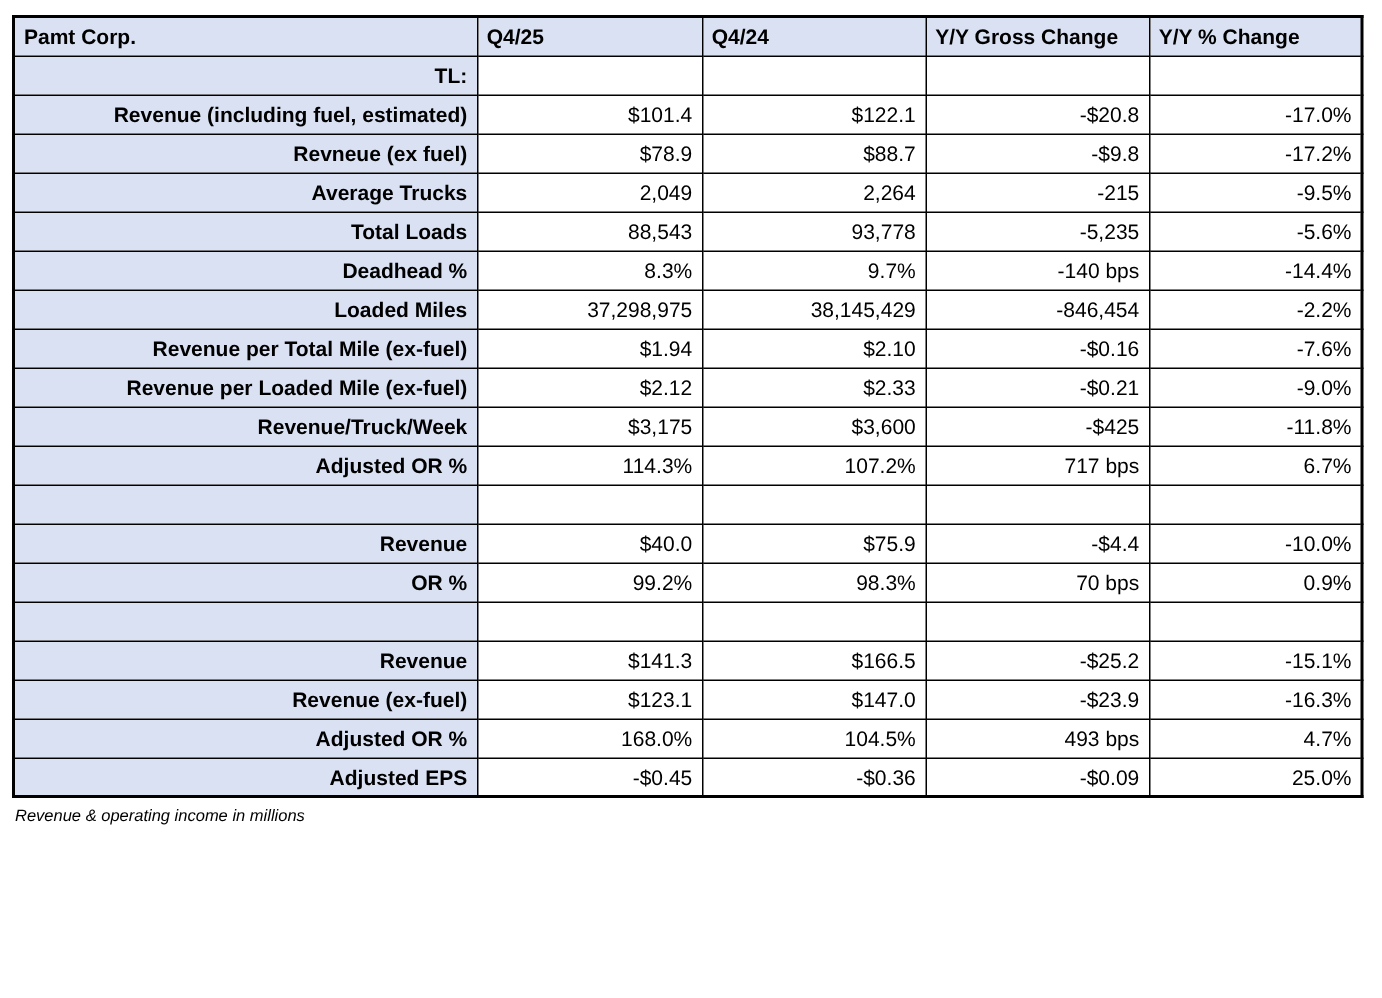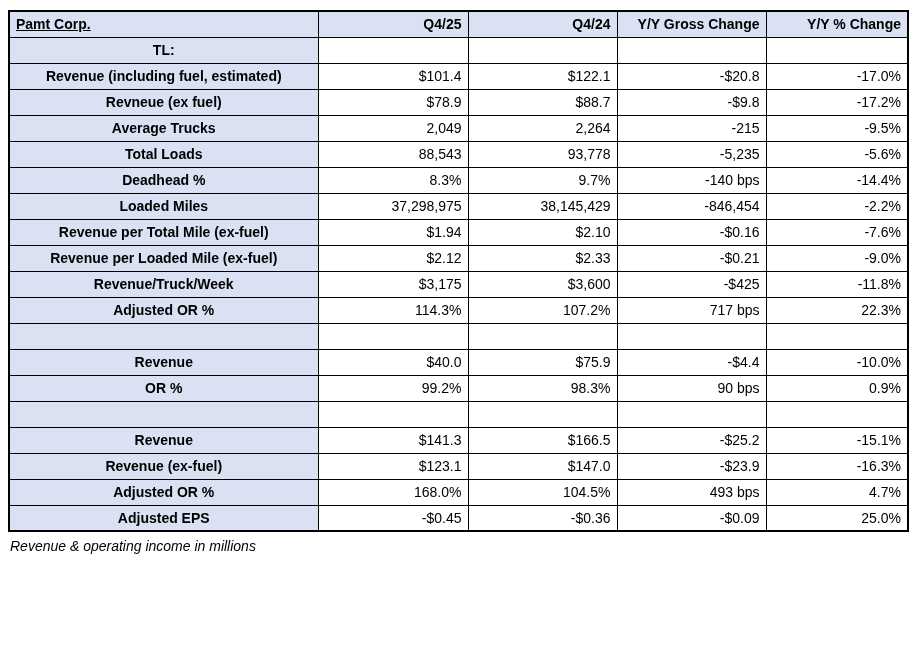--- a/index.html
+++ b/index.html
@@ -31,40 +31,39 @@
     box-sizing: border-box;
     padding: 0 6px;
     font-size: 14px;
     line-height: 24px;
     white-space: nowrap;
     overflow: hidden;
   }
   .fin-table thead th {
     background: #D9E1F2;
     font-weight: bold;
-    text-align: right;
+    text-align: left;
   }
   .fin-table thead th.label-col {
     text-align: left;
-    text-decoration: underline;
   }
   .fin-table td.label-col {
     background: #D9E1F2;
     font-weight: bold;
-    text-align: center;
+    text-align: right;
   }
   .fin-table td.value-cell {
     background: #ffffff;
     font-weight: normal;
     text-align: right;
   }
   .footnote {
     margin-top: 6px;
     padding-left: 2px;
-    font-size: 14px;
+    font-size: 11px;
     font-style: italic;
     color: #000000;
   }
 </style>
 </head>
 <body>
 
 <div class="stage">
   <table class="fin-table">
     <colgroup>
@@ -152,41 +151,41 @@
           <td class="value-cell">$3,175</td>
           <td class="value-cell">$3,600</td>
           <td class="value-cell">-$425</td>
           <td class="value-cell">-11.8%</td>
         </tr>
         <tr>
           <td class="label-col">Adjusted OR %</td>
           <td class="value-cell">114.3%</td>
           <td class="value-cell">107.2%</td>
           <td class="value-cell">717 bps</td>
-          <td class="value-cell">22.3%</td>
+          <td class="value-cell">6.7%</td>
         </tr>
         <tr>
           <td class="label-col"></td>
           <td class="value-cell"></td>
           <td class="value-cell"></td>
           <td class="value-cell"></td>
           <td class="value-cell"></td>
         </tr>
         <tr>
           <td class="label-col">Revenue</td>
           <td class="value-cell">$40.0</td>
           <td class="value-cell">$75.9</td>
           <td class="value-cell">-$4.4</td>
           <td class="value-cell">-10.0%</td>
         </tr>
         <tr>
           <td class="label-col">OR %</td>
           <td class="value-cell">99.2%</td>
           <td class="value-cell">98.3%</td>
-          <td class="value-cell">90 bps</td>
+          <td class="value-cell">70 bps</td>
           <td class="value-cell">0.9%</td>
         </tr>
         <tr>
           <td class="label-col"></td>
           <td class="value-cell"></td>
           <td class="value-cell"></td>
           <td class="value-cell"></td>
           <td class="value-cell"></td>
         </tr>
         <tr>

